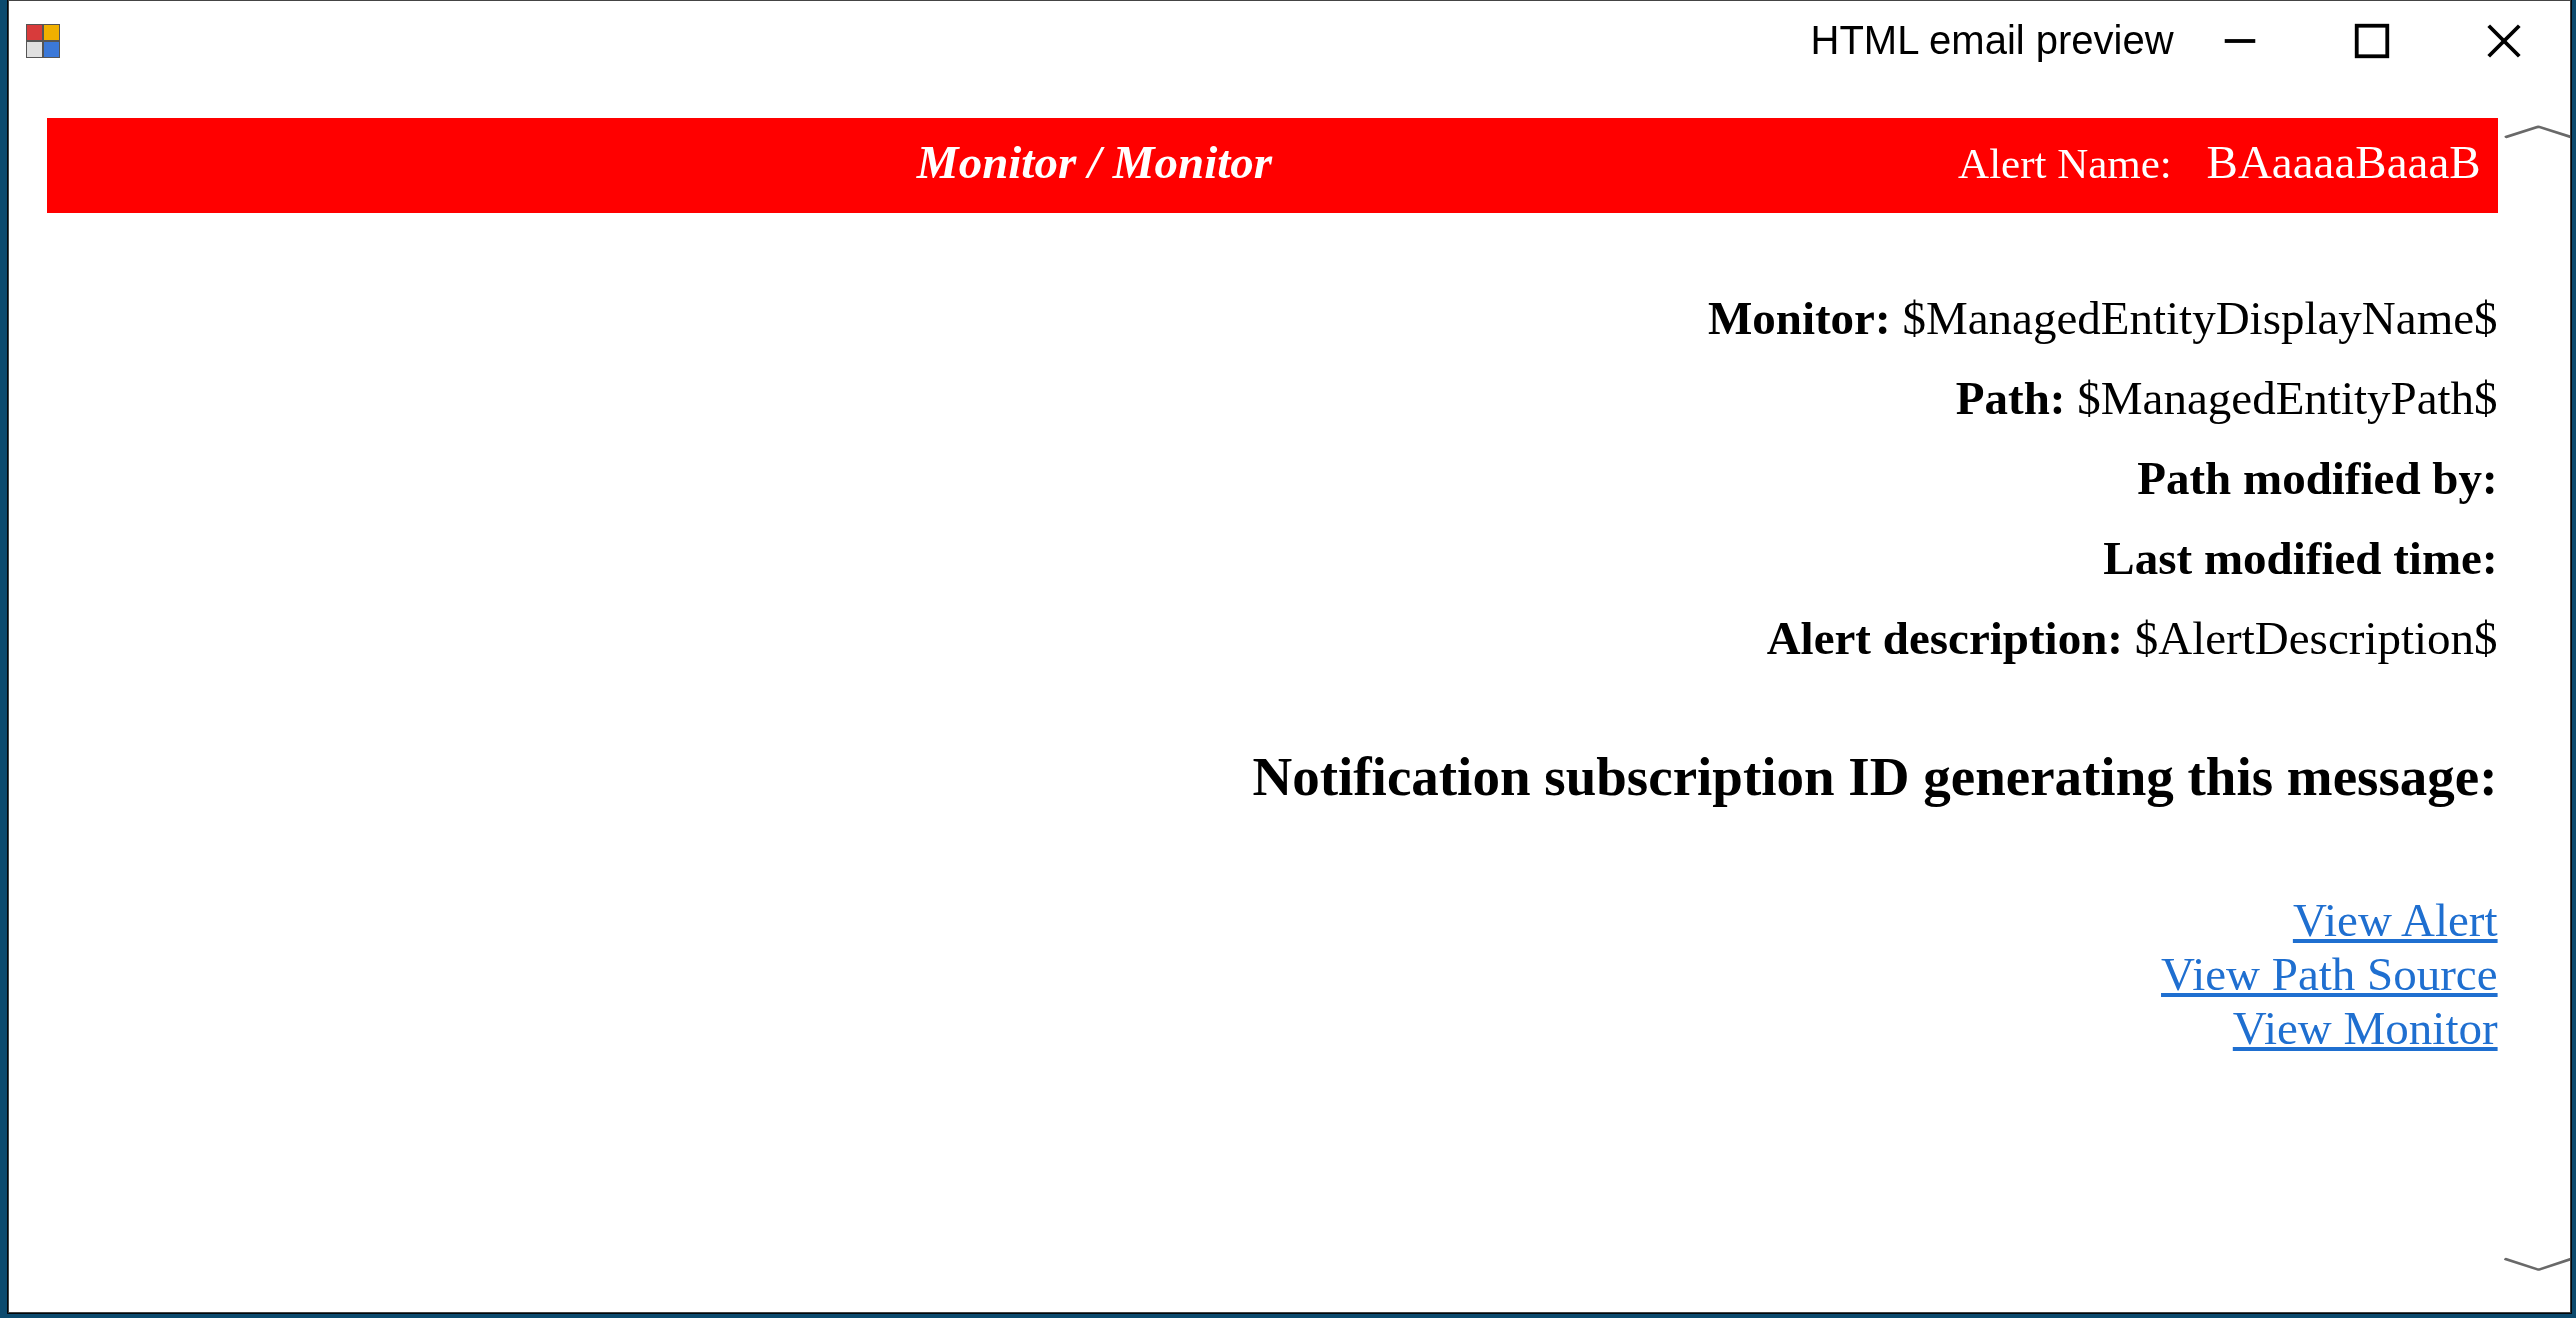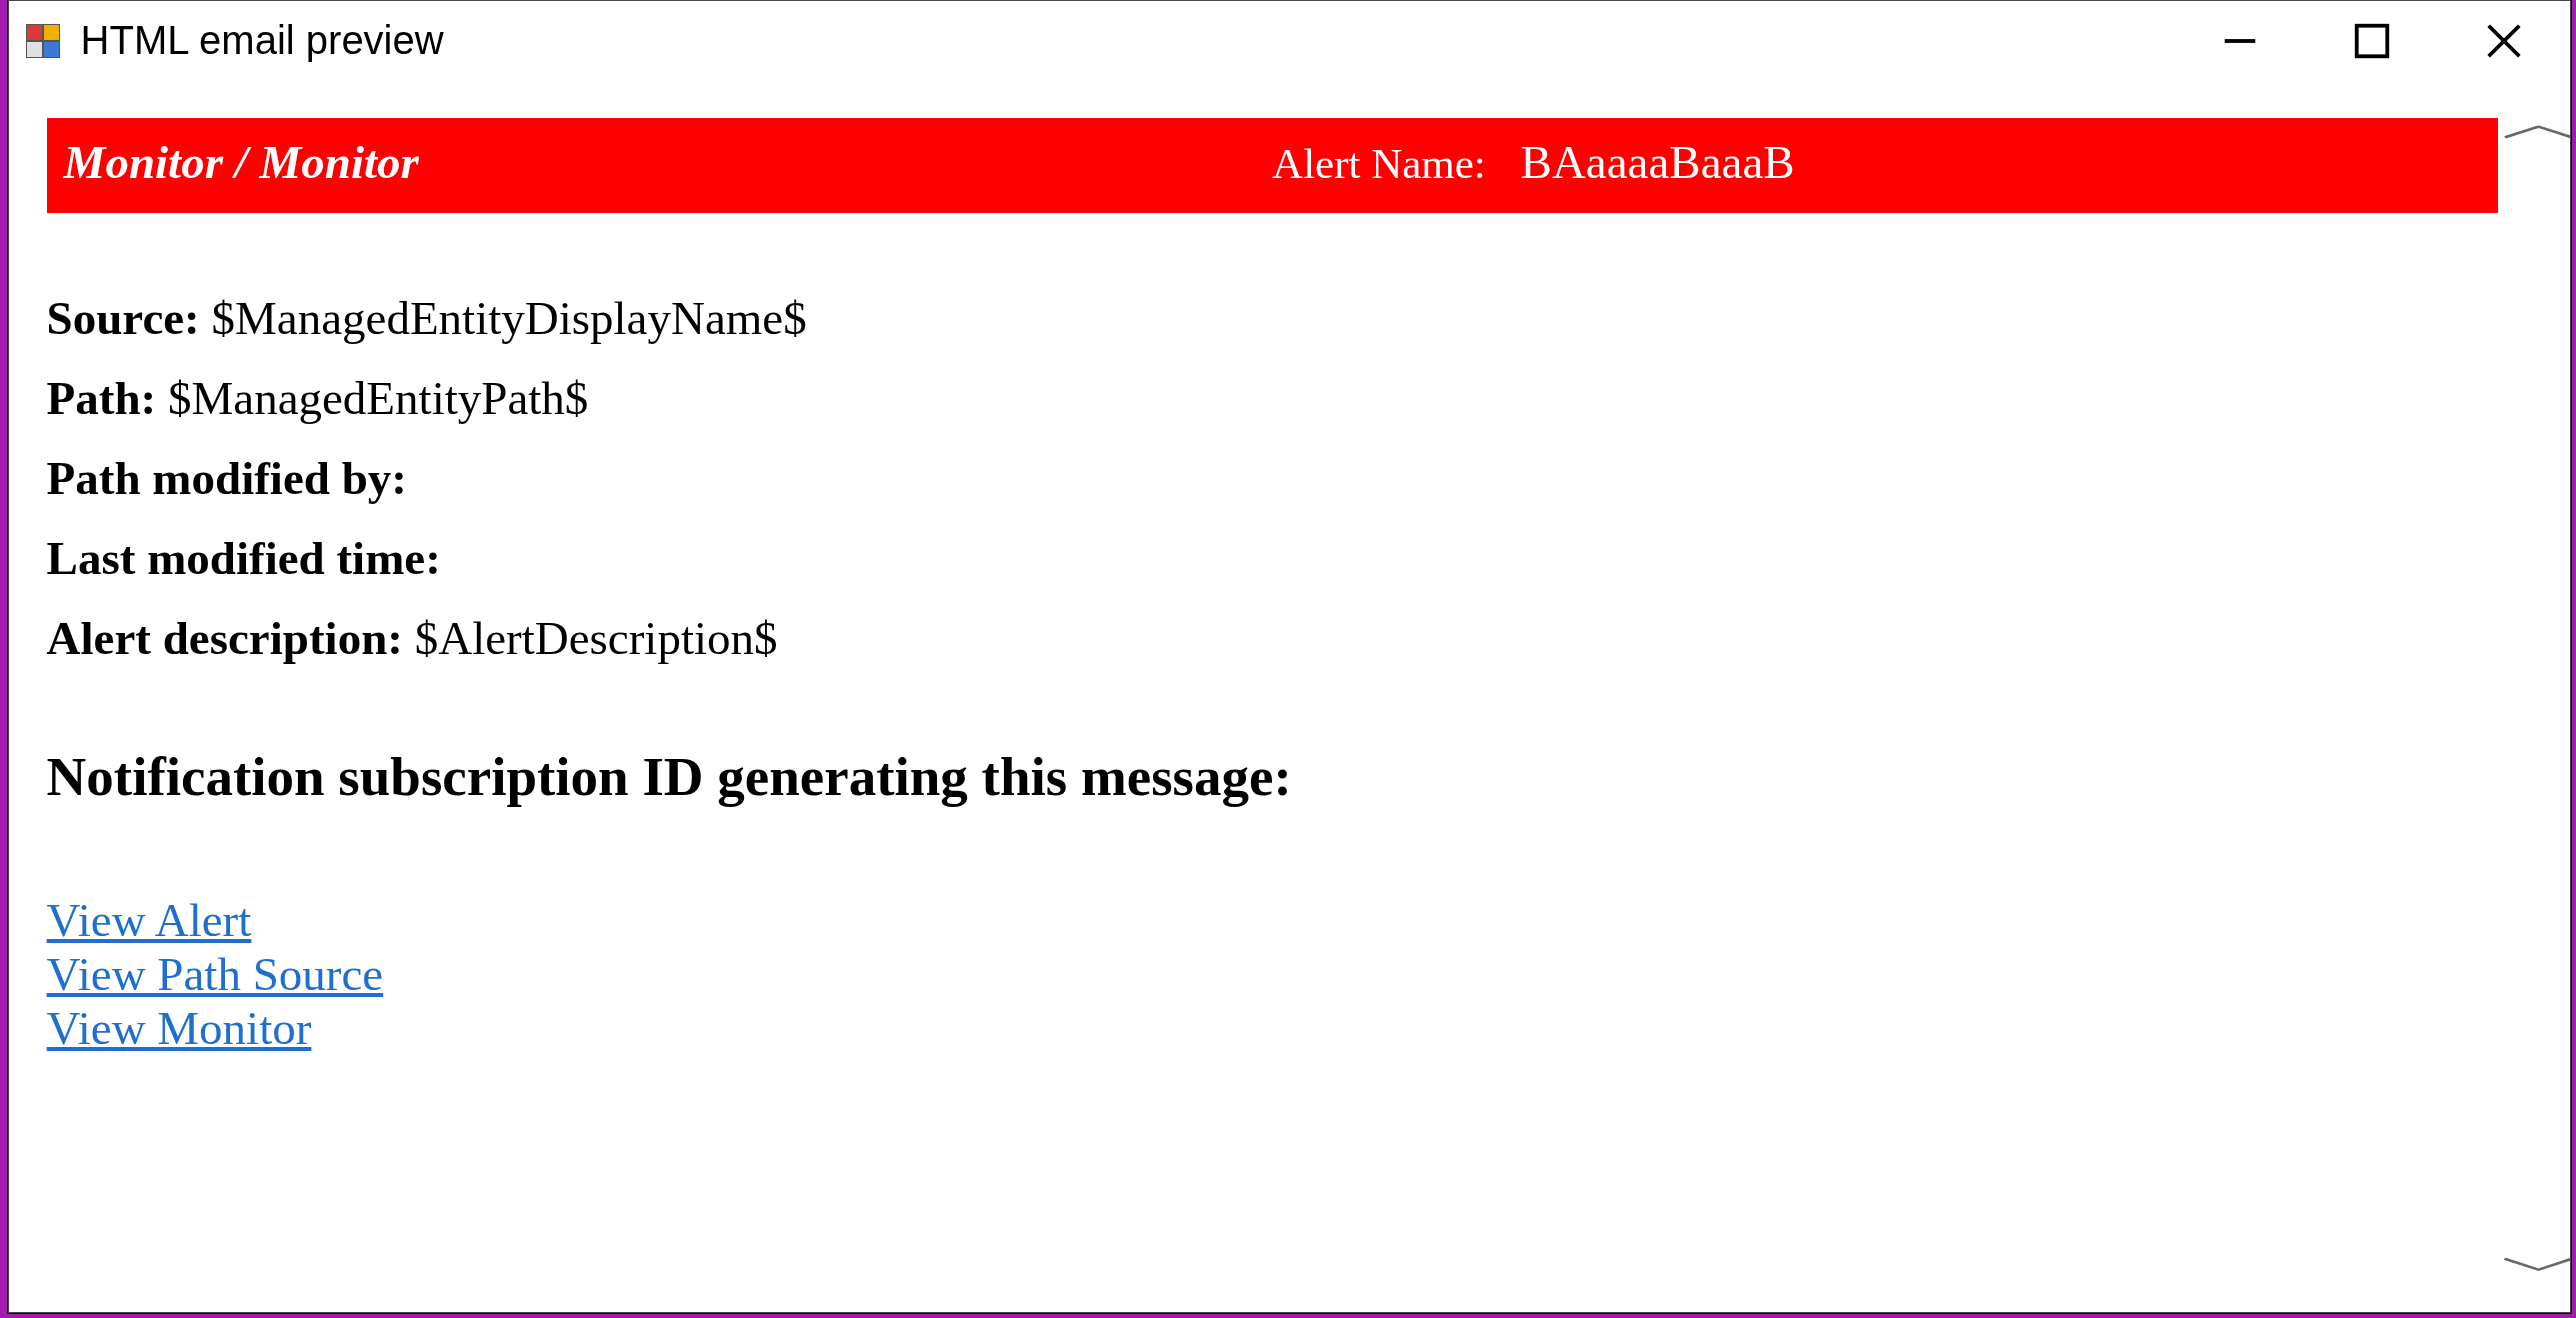--- a/index.html
+++ b/index.html
@@ -7,22 +7,23 @@
     padding: 0;
     width: 100%;
     height: 100%;
     background: #666;
     font-family: "Segoe UI", Tahoma, sans-serif;
   }
   .viewport {
     box-sizing: border-box;
     width: 2576px;
     height: 1318px;
-    background: #a21caf;
+    background: #0c4a6e;
     position: relative;
+    text-align: right;
   }
   .window {
     position: absolute;
     left: 7.6px;
     top: 0px;
     width: 2561px;
     height: 1311px;
     background: #ffffff;
     border: 1.9px solid #444;
     box-shadow: 0 0 0 0.9px #000;
@@ -202,21 +203,21 @@
                 <span class="redlabel">Alert Name:</span>
                 <span class="redvalue">BAaaaaBaaaB</span>
               </td>
             </tr>
           </tbody>
             </table>
         </div>
 
         <div class="details">
           <div class="row">
-            <span class="lbl">Source:</span>
+            <span class="lbl">Monitor:</span>
             <span class="val">$ManagedEntityDisplayName$</span>
           </div>
           <div class="row">
             <span class="lbl">Path:</span>
             <span class="val">$ManagedEntityPath$</span>
           </div>
           <div class="row">
             <span class="lbl">Path modified by:</span>
             <span class="val"></span>
           </div>

